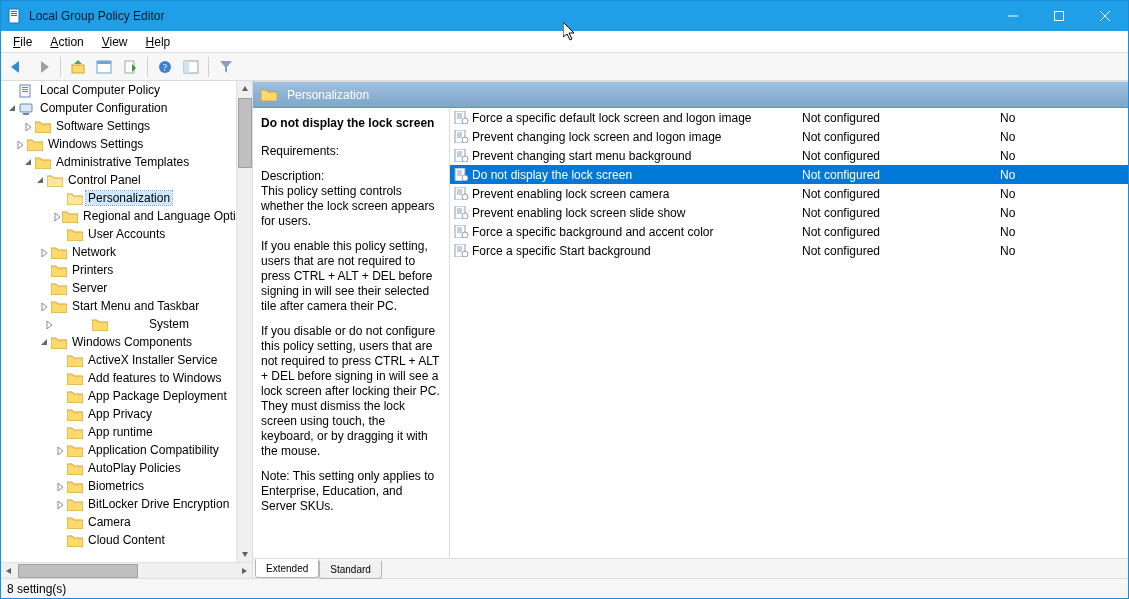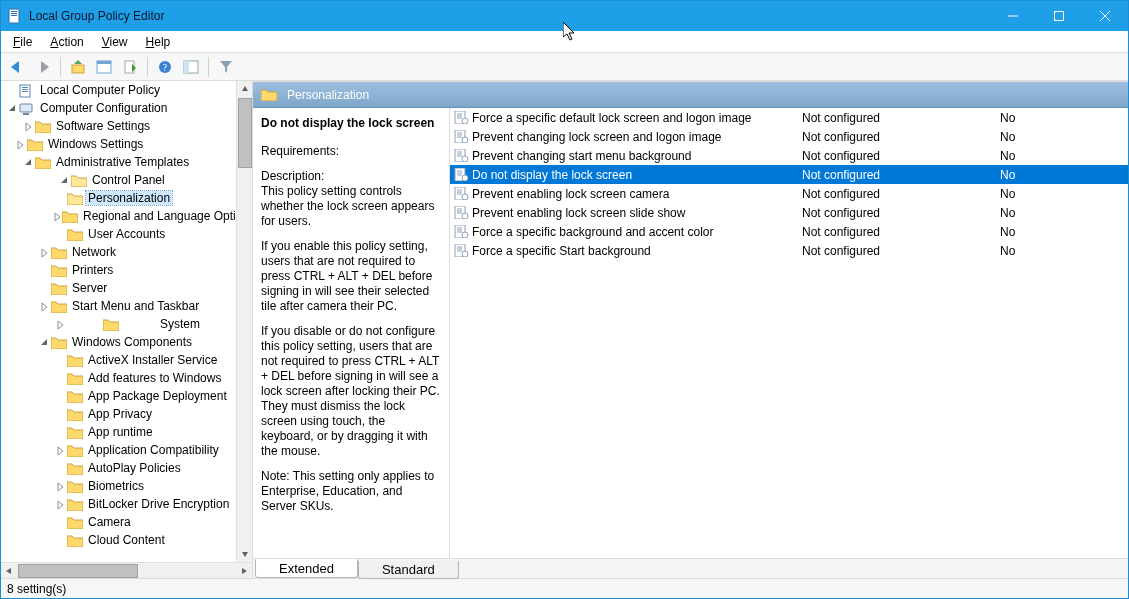--- a/index.html
+++ b/index.html
@@ -43,21 +43,21 @@
   .col-h.state { width: 170px; justify-content:center; }
   .col-h.comment { width: 160px; justify-content:center; border-right: none; }
   .list-rows { flex:1; overflow:hidden; }
   .list-row { display:flex; height: 19px; align-items:center; }
   .list-row.selected { background: #0078d7; color:#fff; }
   .list-row .c-icon { width: 20px; display:flex; align-items:center; justify-content:center; padding-left:4px; }
   .list-row .c-setting { flex:1; padding-left: 2px; white-space:nowrap; overflow:hidden; text-overflow:ellipsis; }
   .list-row .c-state { width: 170px; padding-left: 4px; }
   .list-row .c-comment { width: 160px; padding-left: 32px; }
   .tabs-bar { height: 20px; display:flex; align-items:flex-end; padding-left: 2px; border-top: 1px solid #dcdcdc; background:#f5f5f5; }
-  .tab { height: 18px; padding: 0 23px; border: 1px solid #b5b5b5; border-top: none; background:#fff; font-size: 13px; display:flex; align-items:center; position:relative; top:1px; border-radius: 0 0 3px 3px; }
+  .tab { height: 18px; padding: 0 10px; border: 1px solid #b5b5b5; border-top: none; background:#fff; font-size: 10px; display:flex; align-items:center; position:relative; top:1px; border-radius: 0 0 3px 3px; }
   .tab.inactive { background:#f0f0f0; }
   .tab.active { background:#fff; border-top:1px solid #fff; top:0; height:19px; }
   .statusbar { height: 20px; border-top: 1px solid #dcdcdc; display:flex; align-items:center; padding: 0 6px; background:#f6f6f6; }
   .cursor { position:absolute; pointer-events:none; }
   svg { display:block; }
   .thumb-v { width: 14px; background:#c0c0c0; border:1px solid #a0a0a0; margin:1px; flex:0 0 auto; }
   .track-v { flex:1; display:flex; flex-direction:column; }
   .thumb-h { height: 14px; background:#c0c0c0; border:1px solid #a0a0a0; margin:1px; flex:0 0 auto; }
 </style>
 </head>
@@ -215,21 +215,21 @@
                   <polygon points="1,7 7,7 7,1" fill="#404040"></polygon>
                 </svg>
               </span>
               <span class="folder-icon">
                 <svg width="16" height="13">
                   <path d="M0 2 h5 l2 2 h9 v9 h-16 z" fill="#ffd96a" stroke="#caa43e"></path>
                 </svg>
               </span>
               <span class="lbl">Administrative Templates</span>
             </div>
-            <div class="node" style="padding-left: 56px;">
+            <div class="node" style="padding-left: 32px;">
               <span class="exp">
                 <svg width="9" height="9">
                   <polygon points="1,7 7,7 7,1" fill="#404040"></polygon>
                 </svg>
               </span>
               <span class="folder-icon">
                 <svg width="16" height="13">
                   <path d="M0 2 h5 l2 2 h9 v9 h-16 z" fill="#ffe79a" stroke="#caa43e"></path>
                 </svg>
               </span>
@@ -303,21 +303,21 @@
                   <polygon points="2,1 7,5 2,9" fill="none" stroke="#707070"></polygon>
                 </svg>
               </span>
               <span class="folder-icon">
                 <svg width="16" height="13">
                   <path d="M0 2 h5 l2 2 h9 v9 h-16 z" fill="#ffd96a" stroke="#caa43e"></path>
                 </svg>
               </span>
               <span class="lbl">Start Menu and Taskbar</span>
             </div>
-            <div class="node" style="padding-left: 52px; gap: 36px;">
+            <div class="node" style="padding-left: 41px; gap: 36px;">
               <span class="exp">
                 <svg width="9" height="9">
                   <polygon points="2,1 7,5 2,9" fill="none" stroke="#707070"></polygon>
                 </svg>
               </span>
               <span class="folder-icon">
                 <svg width="16" height="13">
                   <path d="M0 2 h5 l2 2 h9 v9 h-16 z" fill="#ffd96a" stroke="#caa43e"></path>
                 </svg>
               </span>

